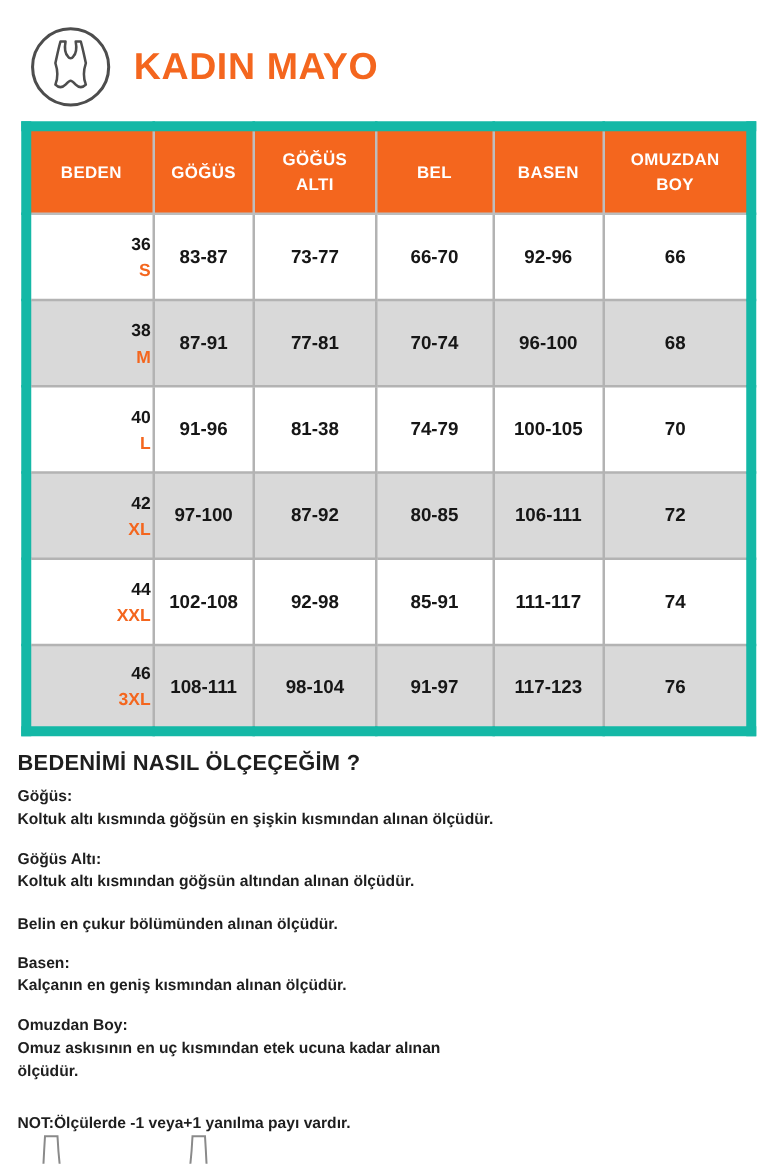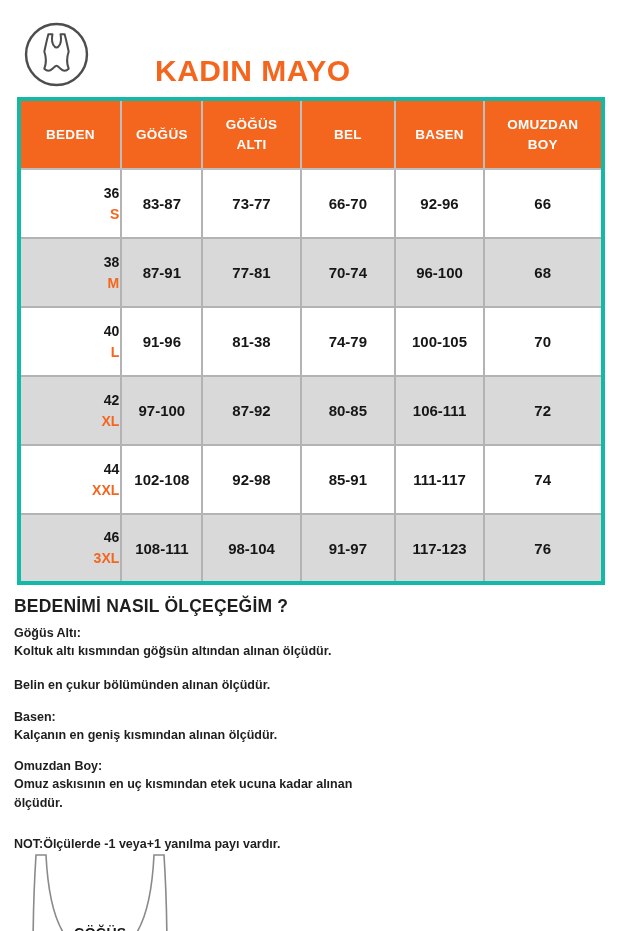--- a/index.html
+++ b/index.html
@@ -10,30 +10,30 @@
     --outline:#8A8A8A;
   }
   *{box-sizing:border-box;}
   html,body{margin:0;padding:0;}
   body{
     width:621px;height:931px;background:#ffffff;
     font-family:"Liberation Sans", sans-serif;color:var(--ink);
     overflow:hidden;
   }
   
-  .brand{display:flex;align-items:flex-end;padding:19px 0 0 23px;height:88px;gap:48px;}
+  .brand{display:flex;align-items:center;padding:19px 0 0 23px;height:88px;}
   .logo{width:67px;height:67px;flex:0 0 auto;}
   .brand h1{
     margin:0 0 0 17px;font-size:30px;font-weight:bold;
     color:var(--accent);letter-spacing:.5px;white-space:nowrap;
   }
   
   table.size{
     width:588px;margin:9px auto 0;border-collapse:collapse;
-    text-align:center;border:4px solid #14b8a6;table-layout:fixed;
+    text-align:center;border:8px solid #14b8a6;table-layout:fixed;
   }
   col.c1{width:17.6%}col.c2{width:13.9%}col.c3{width:16.8%}
   col.c4{width:16.2%}col.c5{width:15.2%}col.c6{width:20.3%}
   th{
     background:var(--accent);color:#fff;font-size:13.5px;font-weight:bold;
     height:70px;border:2px solid #BDBDBD;white-space:pre-line;
     line-height:1.45;padding:0 4px;letter-spacing:.3px;
   }
   td{
     height:69px;border:2px solid #B3B3B3;font-size:15px;font-weight:bold;
@@ -160,20 +160,24 @@
         <td>117-123</td>
         <td>76</td>
       </tr>
     </tbody>
   </table>
 
   <section class="guide">
     <div class="guide-left">
       <h2>BEDENİMİ NASIL ÖLÇEÇEĞİM ?</h2>
 
+      <div class="guide-item">
+        <p class="g-label">Göğüs:</p>
+        <p class="g-text">Koltuk altı kısmında göğsün en şişkin kısmından alınan ölçüdür.</p>
+      </div>
       <div class="guide-item">
         <p class="g-label">Göğüs Altı:</p>
         <p class="g-text">Koltuk altı kısmından göğsün altından alınan ölçüdür.</p>
       </div>
       <div class="guide-item">
         <p class="g-text">Belin en çukur bölümünden alınan ölçüdür.</p>
       </div>
       <div class="guide-item">
         <p class="g-label">Basen:</p>
         <p class="g-text">Kalçanın en geniş kısmından alınan ölçüdür.</p>

